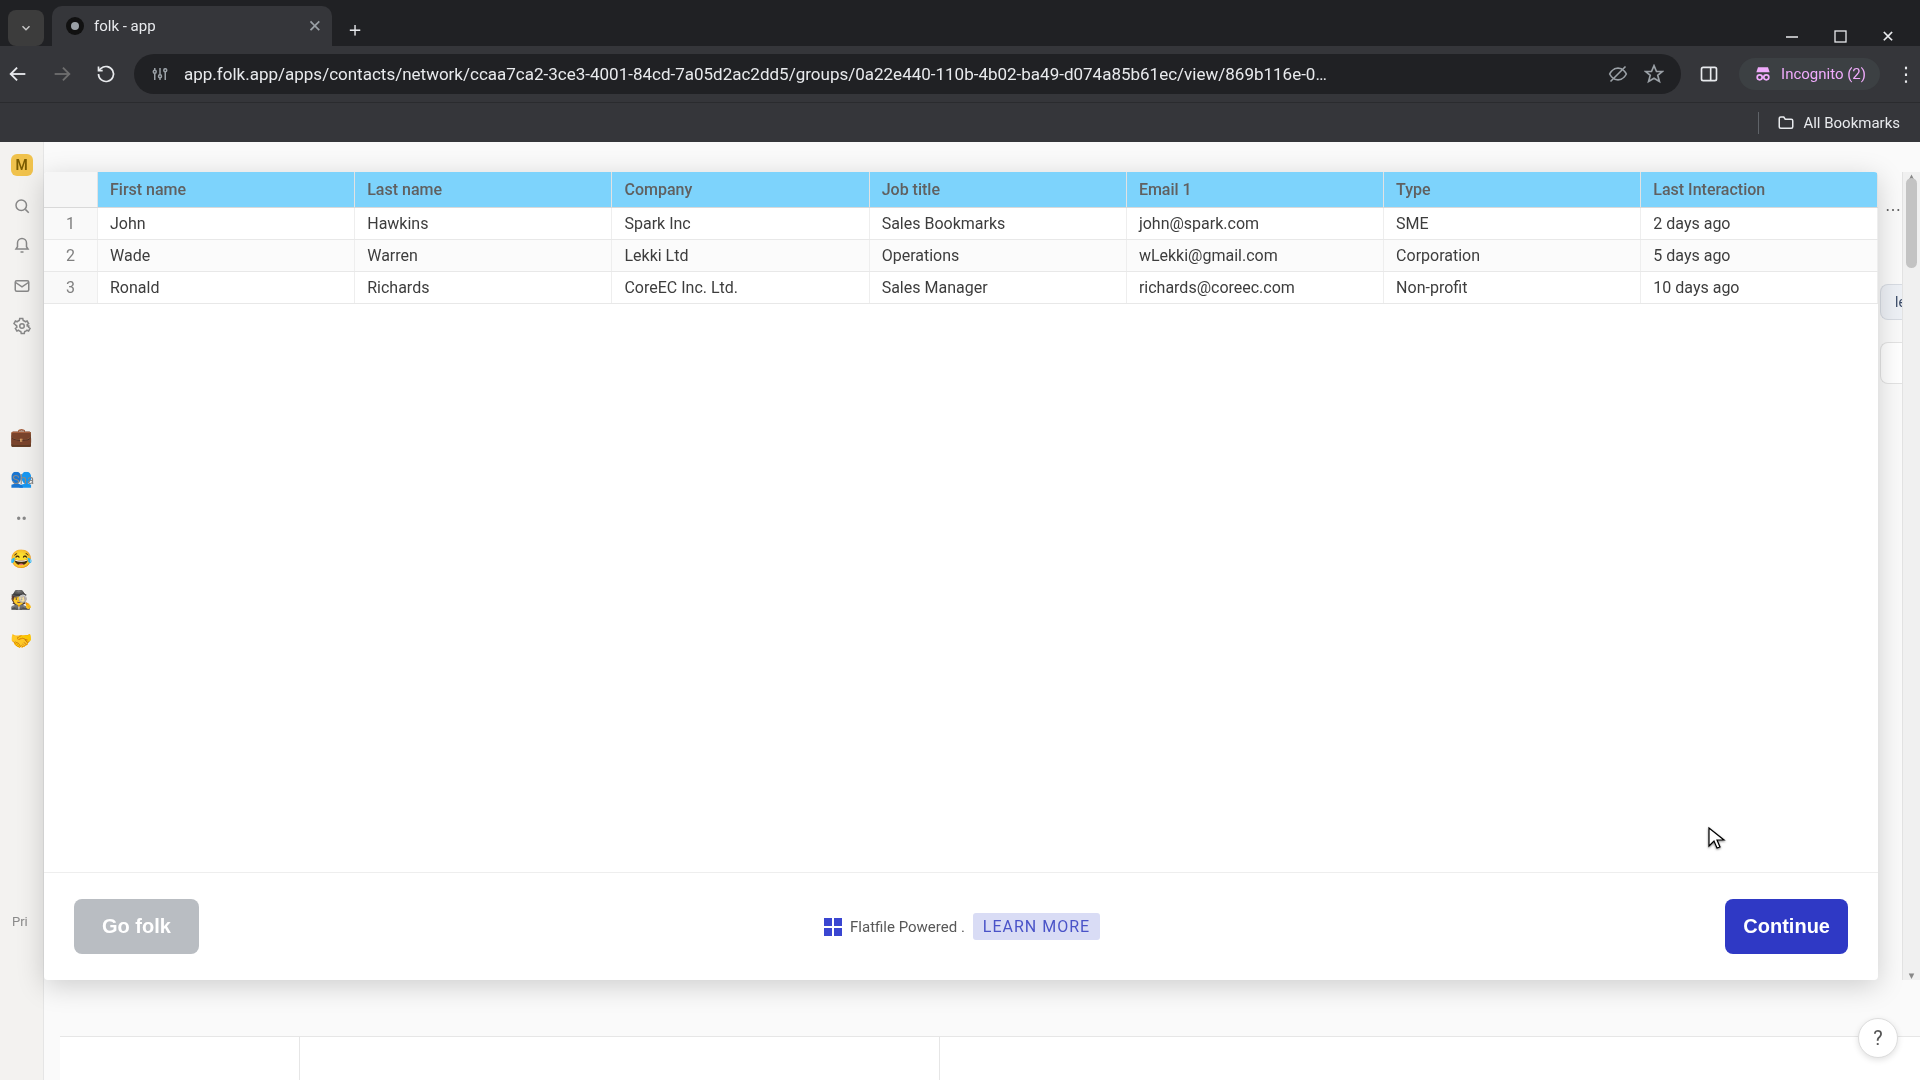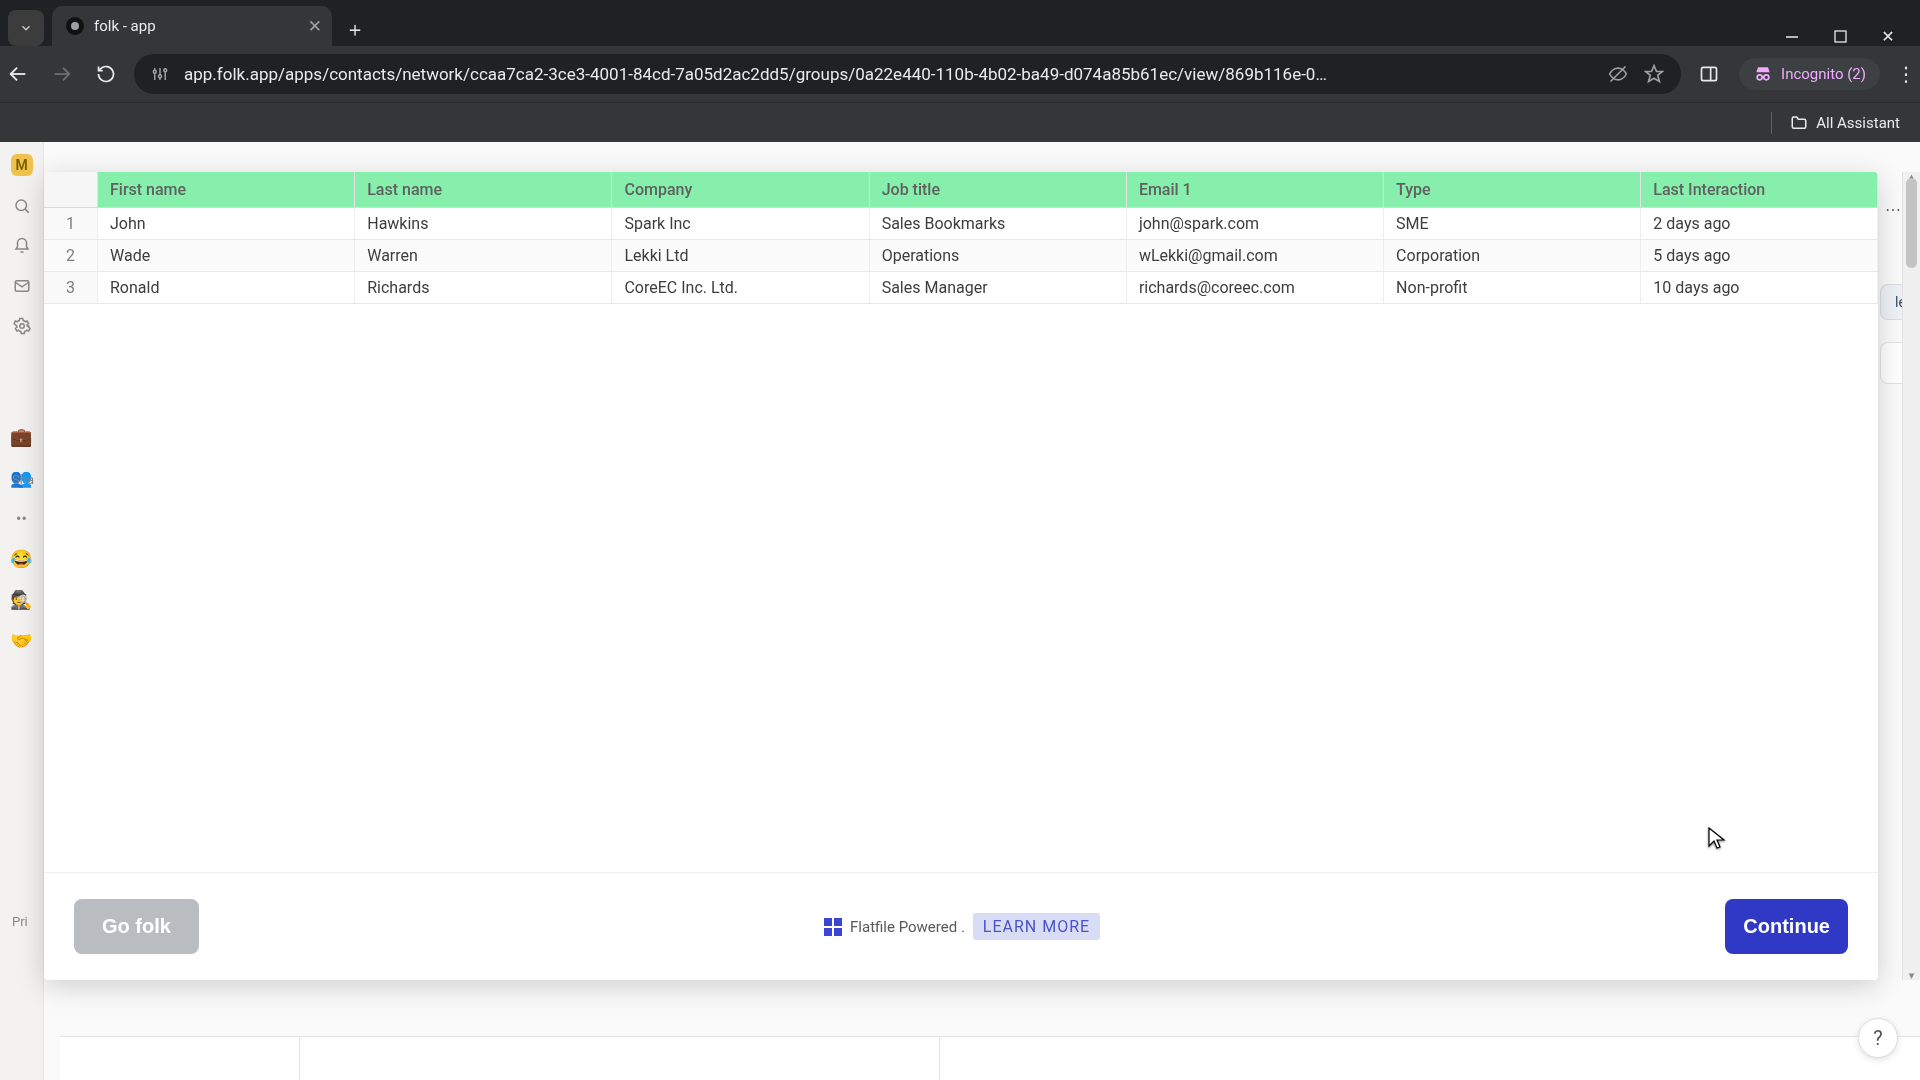--- a/index.html
+++ b/index.html
@@ -47,21 +47,21 @@
   .bg-right-box { position:absolute; right:0; top:200px; width:40px; height:42px; background:#fff; border:1px solid #e3e3e3; border-right:none; border-radius:8px 0 0 8px; }
   .bg-kebab { position:absolute; right:16px; top:56px; width:22px; height:22px; color:#666; display:flex; align-items:center; justify-content:center; }
   .bg-bottom { position:absolute; left:60px; right:0; bottom:0; height:44px; background:#fff; border-top:1px solid #e6e6e6; }
   .bg-bottom .seg { position:absolute; bottom:0; height:44px; border-right:1px solid #e6e6e6; }
 
   
   .modal { position:absolute; left:44px; right:42px; top:30px; bottom:100px; background:#fff; border-radius:4px; box-shadow:0 6px 28px rgba(0,0,0,0.18); display:flex; flex-direction:column; overflow:hidden; }
 
   .table-wrap { flex:1; overflow:auto; }
   table { border-collapse:collapse; width:100%; font-size:16px; color:#3d3d3d; }
-  thead th { position:sticky; top:0; background:#86efac; border-bottom:1px solid #d9d9d9; border-right:1px solid #e2e2e2; text-align:left; font-weight:500; padding:8px 12px; color:#606060; height:34px; }
+  thead th { position:sticky; top:0; background:#7dd3fc; border-bottom:1px solid #d9d9d9; border-right:1px solid #e2e2e2; text-align:left; font-weight:500; padding:8px 12px; color:#606060; height:34px; }
   tbody td { border-bottom:1px solid #e8e8e8; border-right:1px solid #eeeeee; padding:6px 12px; height:30px; }
   tbody tr:nth-child(even) td { background:#fbfbfb; }
   th.rownumcol, td.rownum { width:52px; text-align:center; color:#808080; background:#f6f6f6; }
   td.rownum { background:#f9f9f9; }
   th:nth-child(2), td:nth-child(2){ width:250px; }
   th:nth-child(3), td:nth-child(3){ width:250px; }
   th:nth-child(4), td:nth-child(4){ width:250px; }
   th:nth-child(5), td:nth-child(5){ width:250px; }
   th:nth-child(6), td:nth-child(6){ width:250px; }
   th:nth-child(7), td:nth-child(7){ width:250px; }
@@ -185,21 +185,21 @@
       <span class="kebab">⋮</span>
     </div>
   </div>
 
   <div class="bookmarksbar">
     <div class="sep"></div>
     <div class="bm">
       <svg width="18" height="18" viewBox="0 0 24 24" fill="none" stroke="currentColor" stroke-width="2">
           <path d="M3 6a2 2 0 0 1 2-2h4l2 3h8a2 2 0 0 1 2 2v8a2 2 0 0 1-2 2H5a2 2 0 0 1-2-2V6z"></path>
         </svg>
-      <span>All Assistant</span>
+      <span>All Bookmarks</span>
     </div>
   </div>
 </div>
 
 <div class="page">
 
   <div class="bg-sidebar">
     <div class="sq">M</div>
     <div class="ic">
         <svg width="18" height="18" viewBox="0 0 24 24" fill="none" stroke="currentColor" stroke-width="2">

